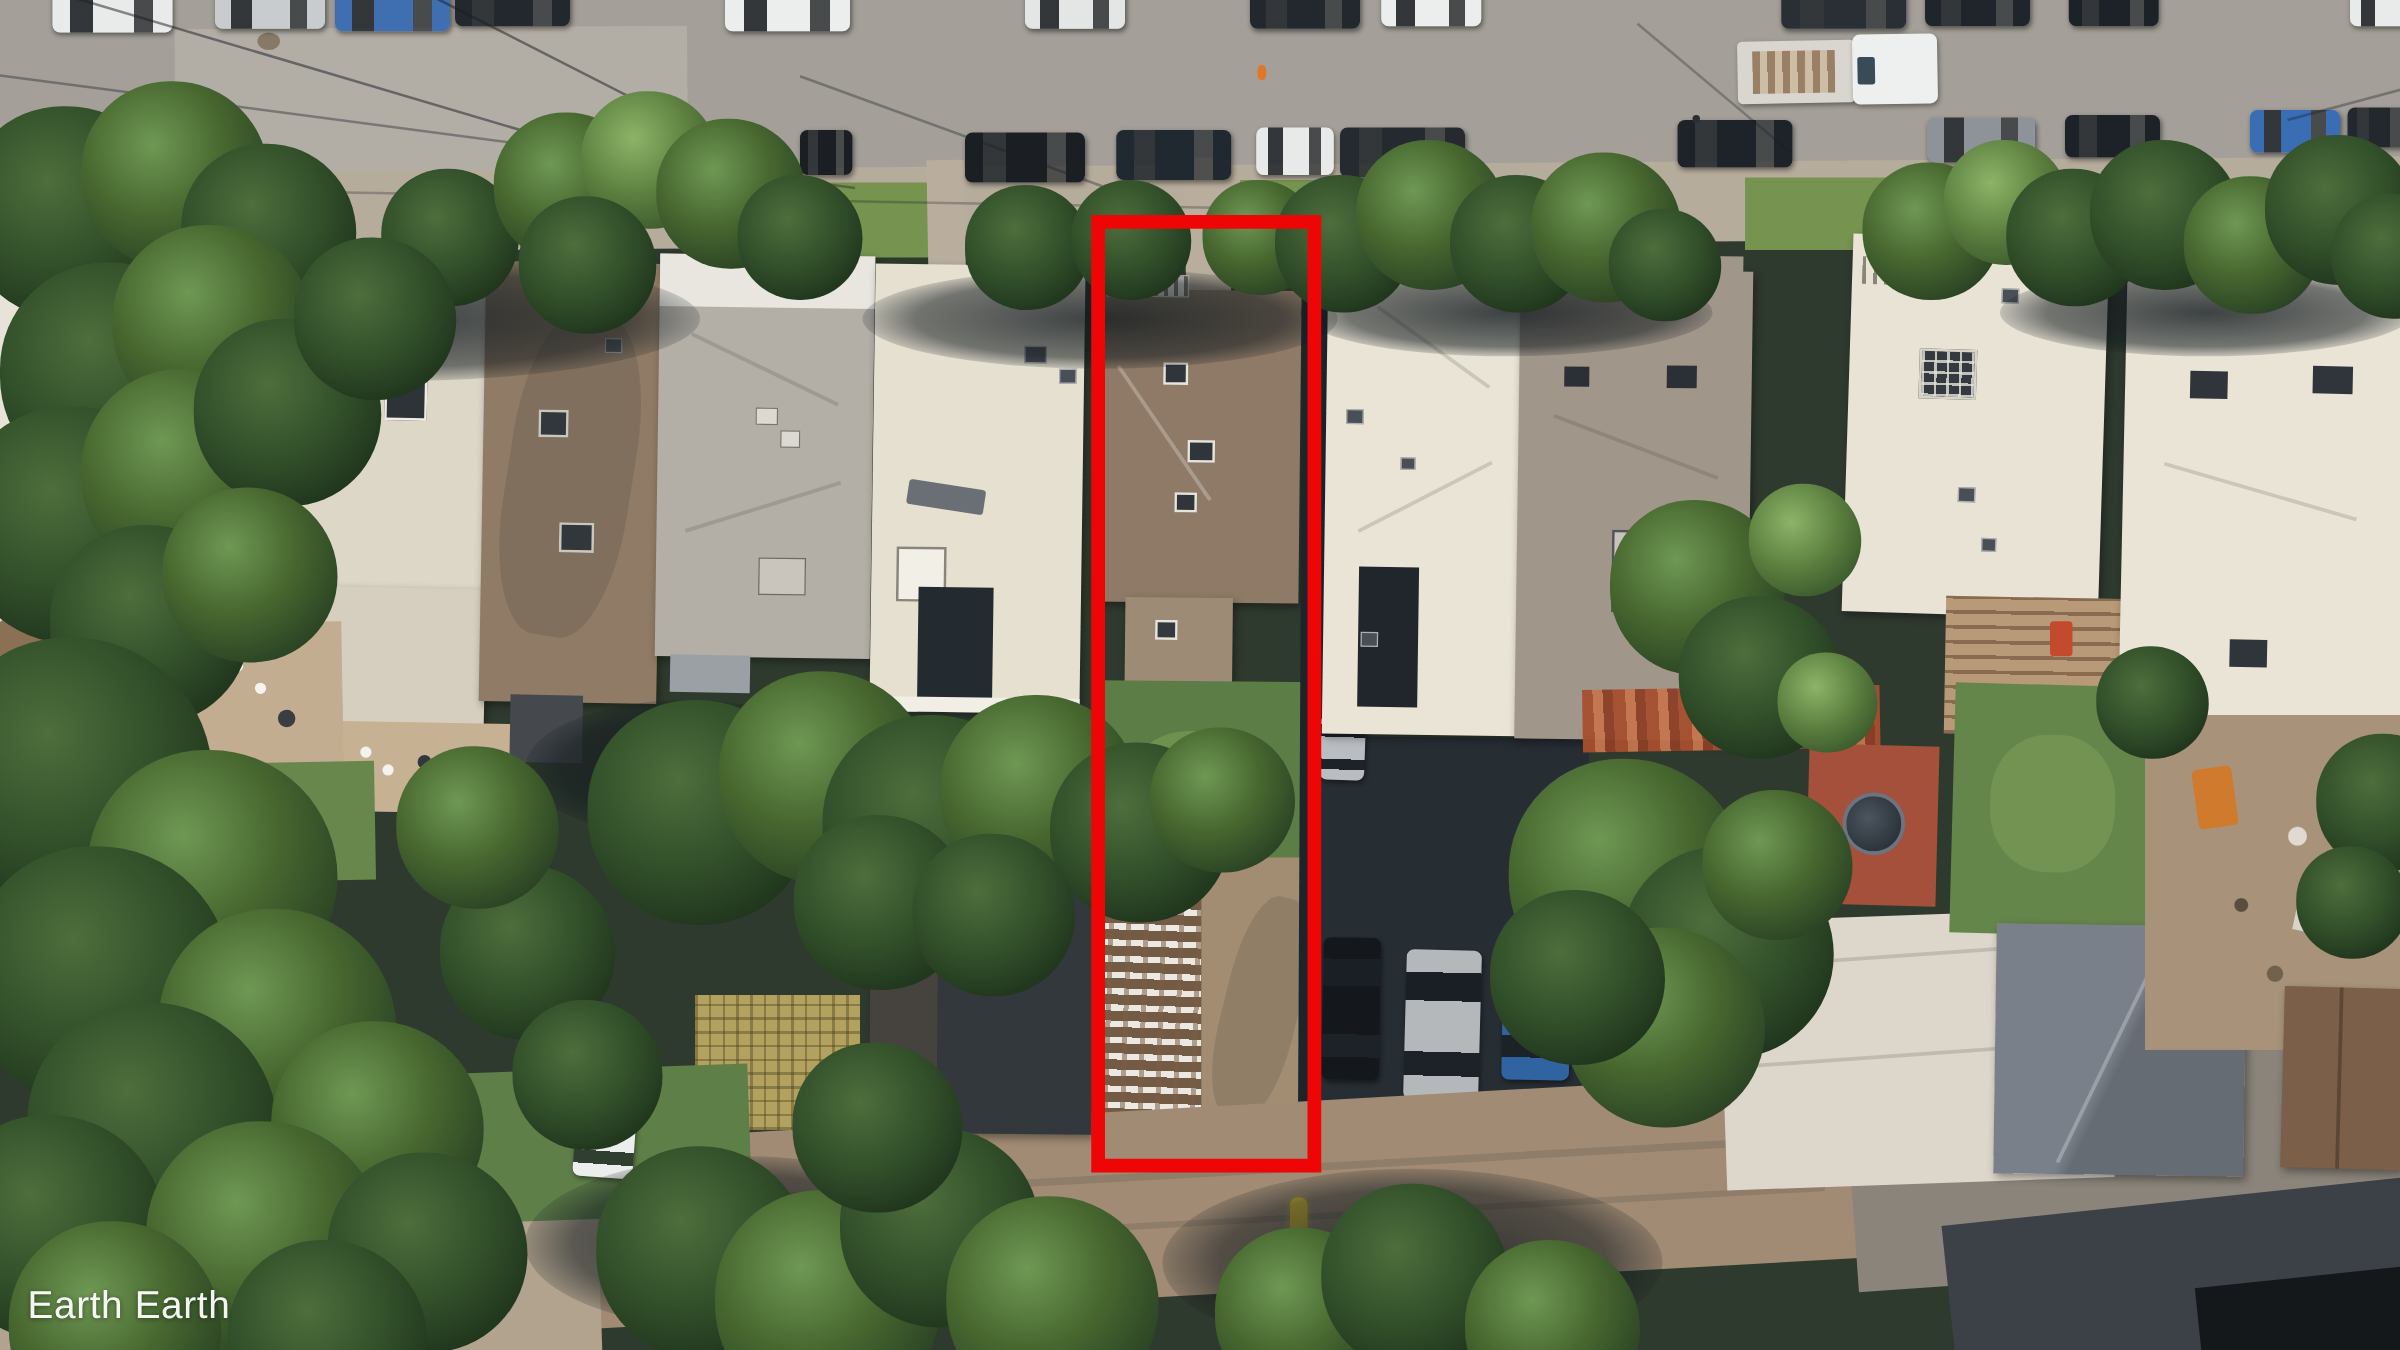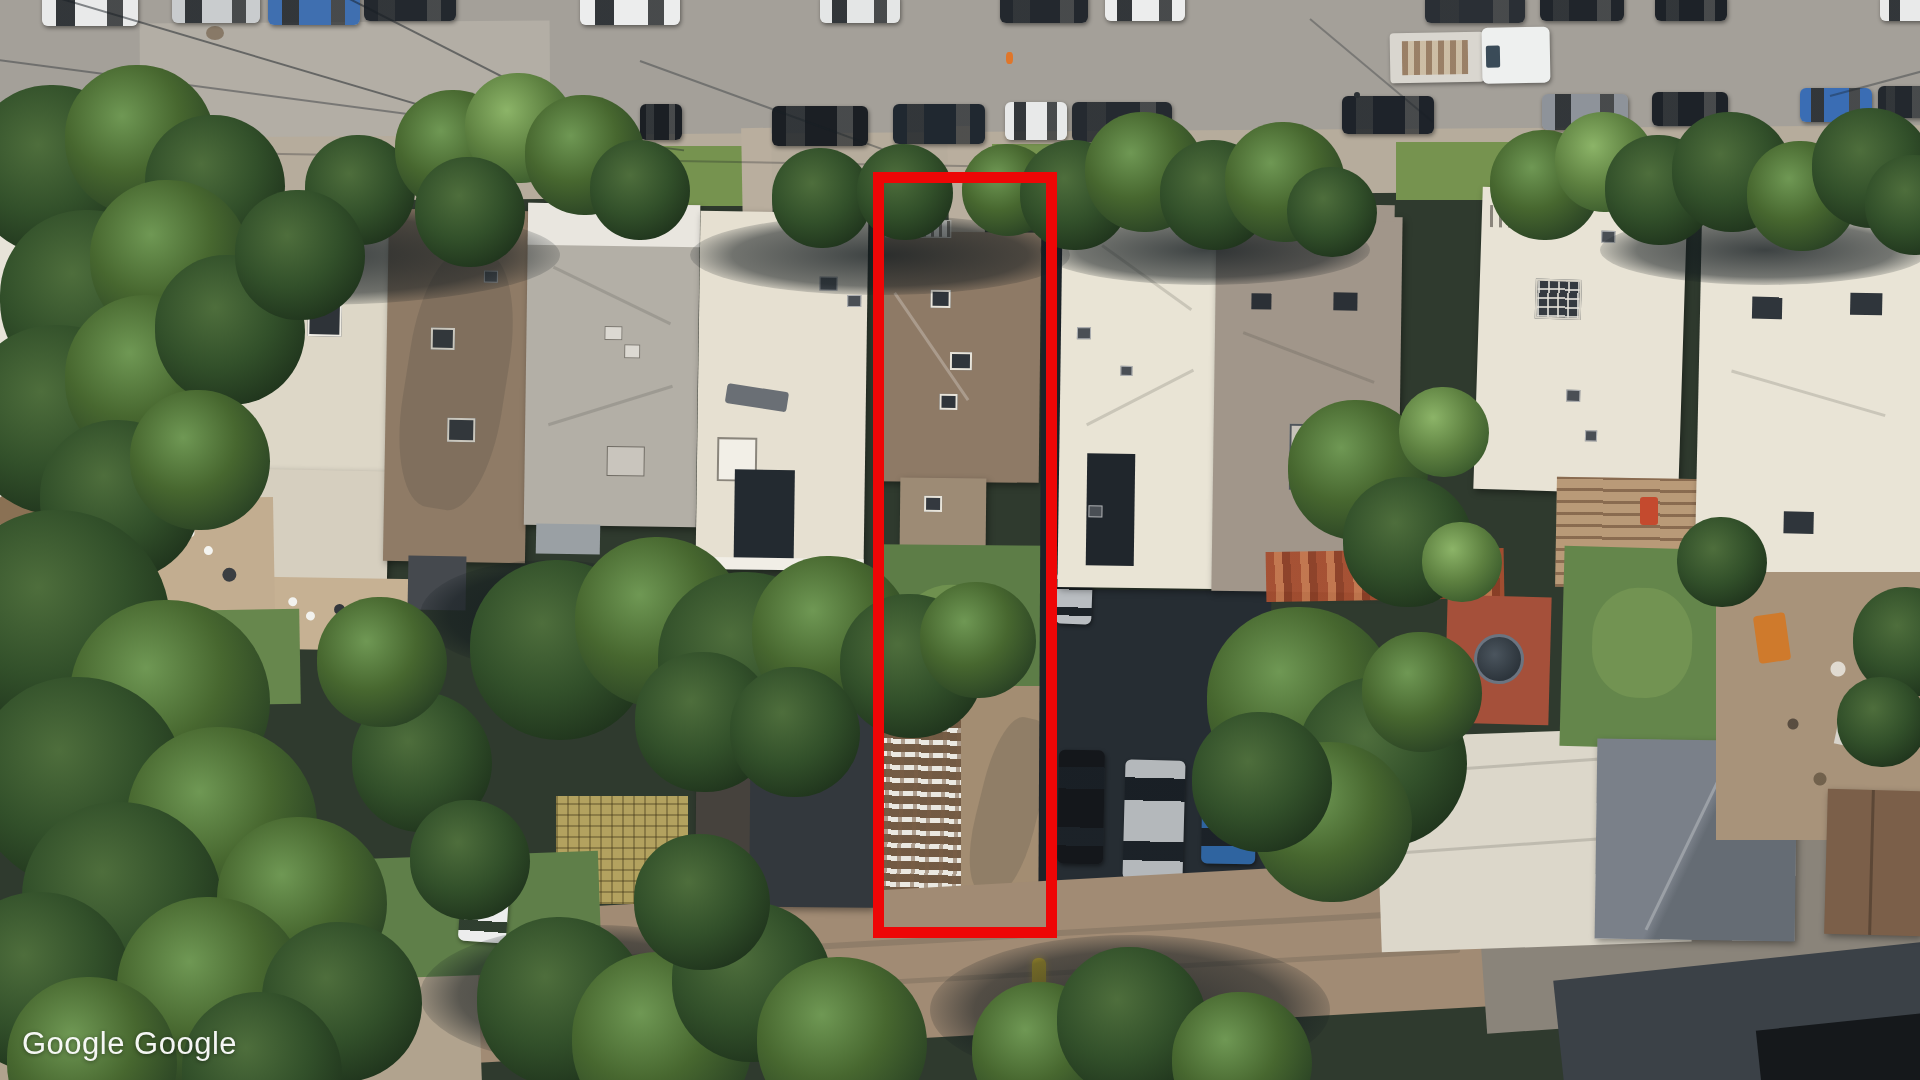--- a/index.html
+++ b/index.html
@@ -342,15 +342,15 @@
   <div class="t dk" style="left:1057px;top:947px;width:150px;height:150px;"></div>
   <div class="t" style="left:1172px;top:992px;width:140px;height:140px;"></div>
 
   <div class="t lt" style="left:1422px;top:522px;width:80px;height:80px;"></div>
   <div class="t dk" style="left:1677px;top:517px;width:90px;height:90px;"></div>
   <div class="t dk" style="left:1853px;top:587px;width:110px;height:110px;"></div>
   <div class="t dk" style="left:1837px;top:677px;width:90px;height:90px;"></div>
 
   <div id="outline" style="left: 873px; top: 172px; width: 184px; height: 766px; box-sizing: border-box; border-color: rgb(238, 6, 6);"></div>
 
-  <div id="wm" style="left:22px;top:1026px;">Google Google</div>
+  <div id="wm" style="left:22px;top:1026px;">Earth Earth</div>
 
 </div>
 
 </body></html>

